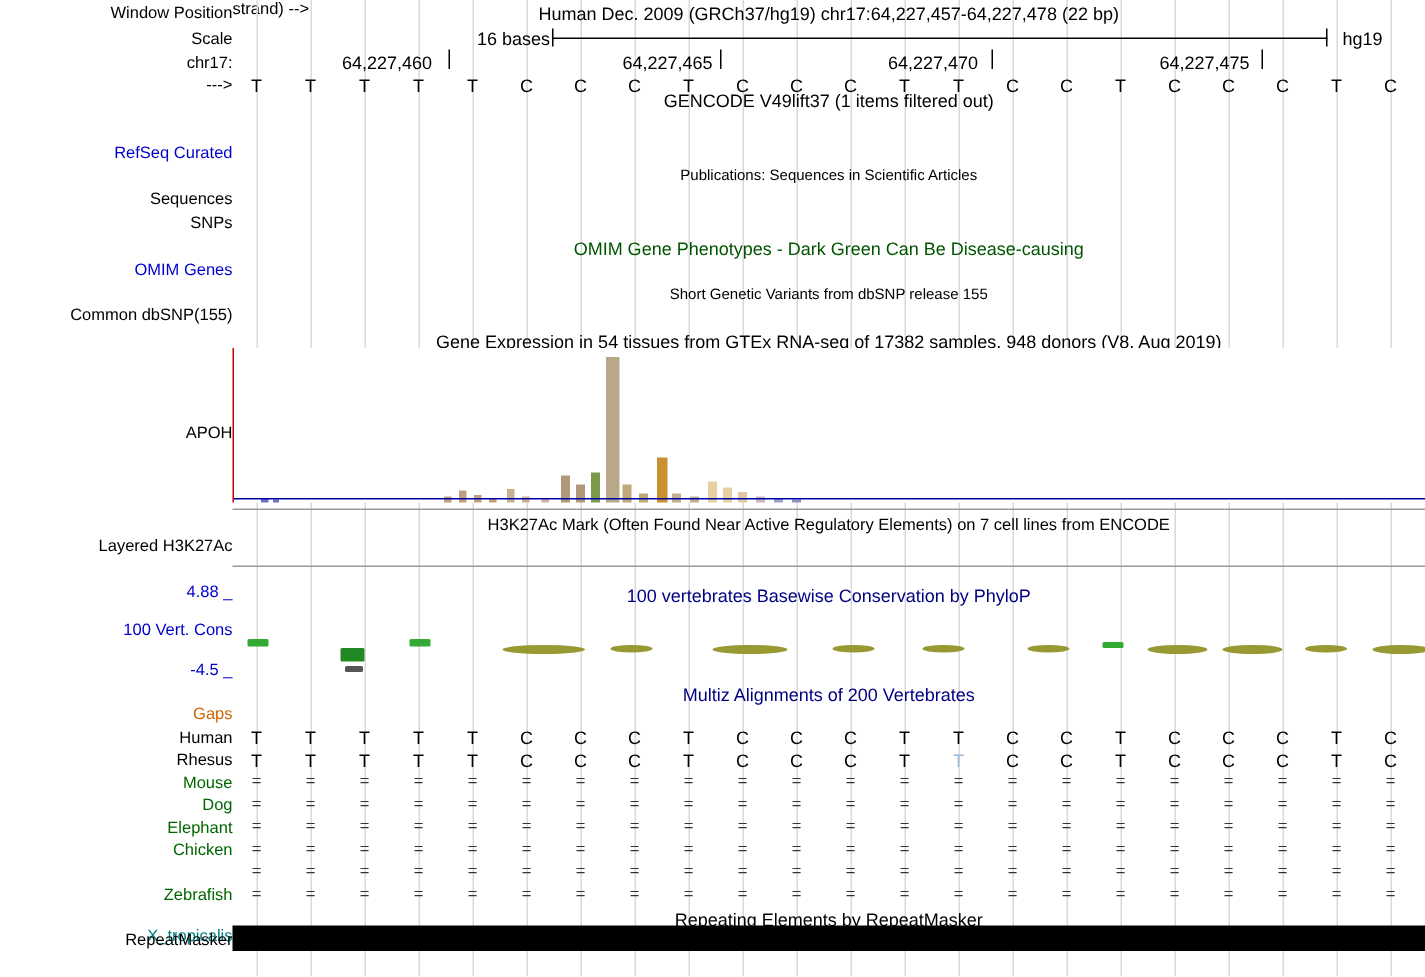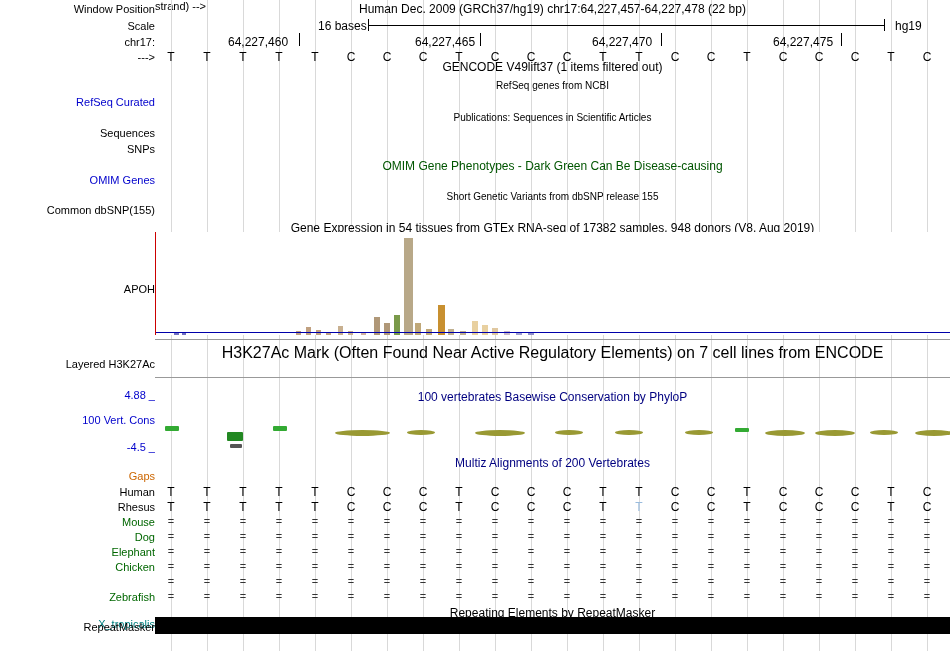--- a/index.html
+++ b/index.html
@@ -207,21 +207,20 @@
         <div class="base" style="left: 583px; top: 50px;">T</div>
         <div class="base" style="left: 619px; top: 50px;">C</div>
         <div class="base" style="left: 655px; top: 50px;">C</div>
         <div class="base" style="left: 691px; top: 50px;">C</div>
         <div class="base" style="left: 727px; top: 50px;">T</div>
         <div class="base" style="left: 763px; top: 50px;">C</div>
       </div>
 
     
     <div class="centered" style="top:60px; font-size:12px;">GENCODE V49lift37 (1 items filtered out)</div>
-    <div class="centered small" style="top:80px;">RefSeq genes from NCBI</div>
     <div class="centered dkgreen" style="top:159px; font-size:12px;">OMIM Gene Phenotypes - Dark Green Can Be Disease-causing</div>
     <div class="centered small" style="top:112px;">Publications: Sequences in Scientific Articles</div>
     <div class="centered small" style="top:191px;">Short Genetic Variants from dbSNP release 155</div>
     <div class="centered" style="top:221px; font-size:12px;">Gene Expression in 54 tissues from GTEx RNA-seq of 17382 samples, 948 donors (V8, Aug 2019)</div>
 
     
     <div id="gtex-panel">
       <div id="gtex-bars">
           <div class="bar" style="left: 18px; width: 5px; height: 3px; background: rgb(112, 112, 192);"></div>
           <div class="bar" style="left: 26px; width: 4px; height: 2px; background: rgb(112, 112, 192);"></div>
@@ -244,21 +243,21 @@
           <div class="bar" style="left: 316px; width: 6px; height: 14px; background: rgb(232, 208, 160);"></div>
           <div class="bar" style="left: 326px; width: 6px; height: 10px; background: rgb(232, 208, 160);"></div>
           <div class="bar" style="left: 336px; width: 6px; height: 7px; background: rgb(224, 200, 160);"></div>
           <div class="bar" style="left: 348px; width: 6px; height: 4px; background: rgb(200, 184, 200);"></div>
           <div class="bar" style="left: 360px; width: 6px; height: 3px; background: rgb(160, 160, 208);"></div>
           <div class="bar" style="left: 372px; width: 6px; height: 2px; background: rgb(144, 144, 200);"></div>
         </div>
       <div class="hline" style="left:0; bottom:2px; width:795px; background:#0000aa;"></div>
     </div>
 
-    <div class="centered" style="top:344px; font-size:16px;">H3K27Ac Mark (Often Found Near Active Regulatory Elements) on 7 cell lines from ENCODE</div>
+    <div class="centered" style="top:344px; font-size:11px;">H3K27Ac Mark (Often Found Near Active Regulatory Elements) on 7 cell lines from ENCODE</div>
 
     
     <div class="hline" style="left:0; top:339px; width:795px; background:#999999;"></div>
     <div class="hline" style="left:0; top:377px; width:795px; background:#999999;"></div>
 
     <div class="centered navy" style="top:390px; font-size:12px;">100 vertebrates Basewise Conservation by PhyloP</div>
 
     
     <div id="cons" style="position:absolute; left:0; top:418px; width:795px; height:32px;">
         <div class="cons-item" style="left: 10px; top: 8px; width: 14px; height: 5px; background: rgb(51, 170, 51); border-radius: 1px;"></div>

